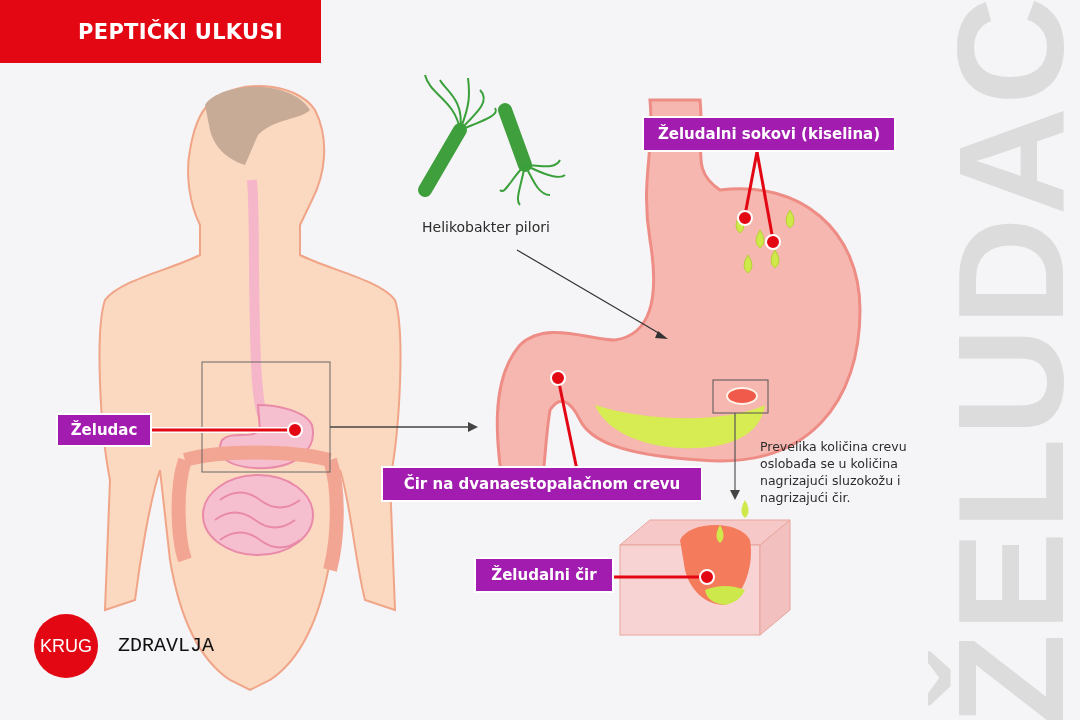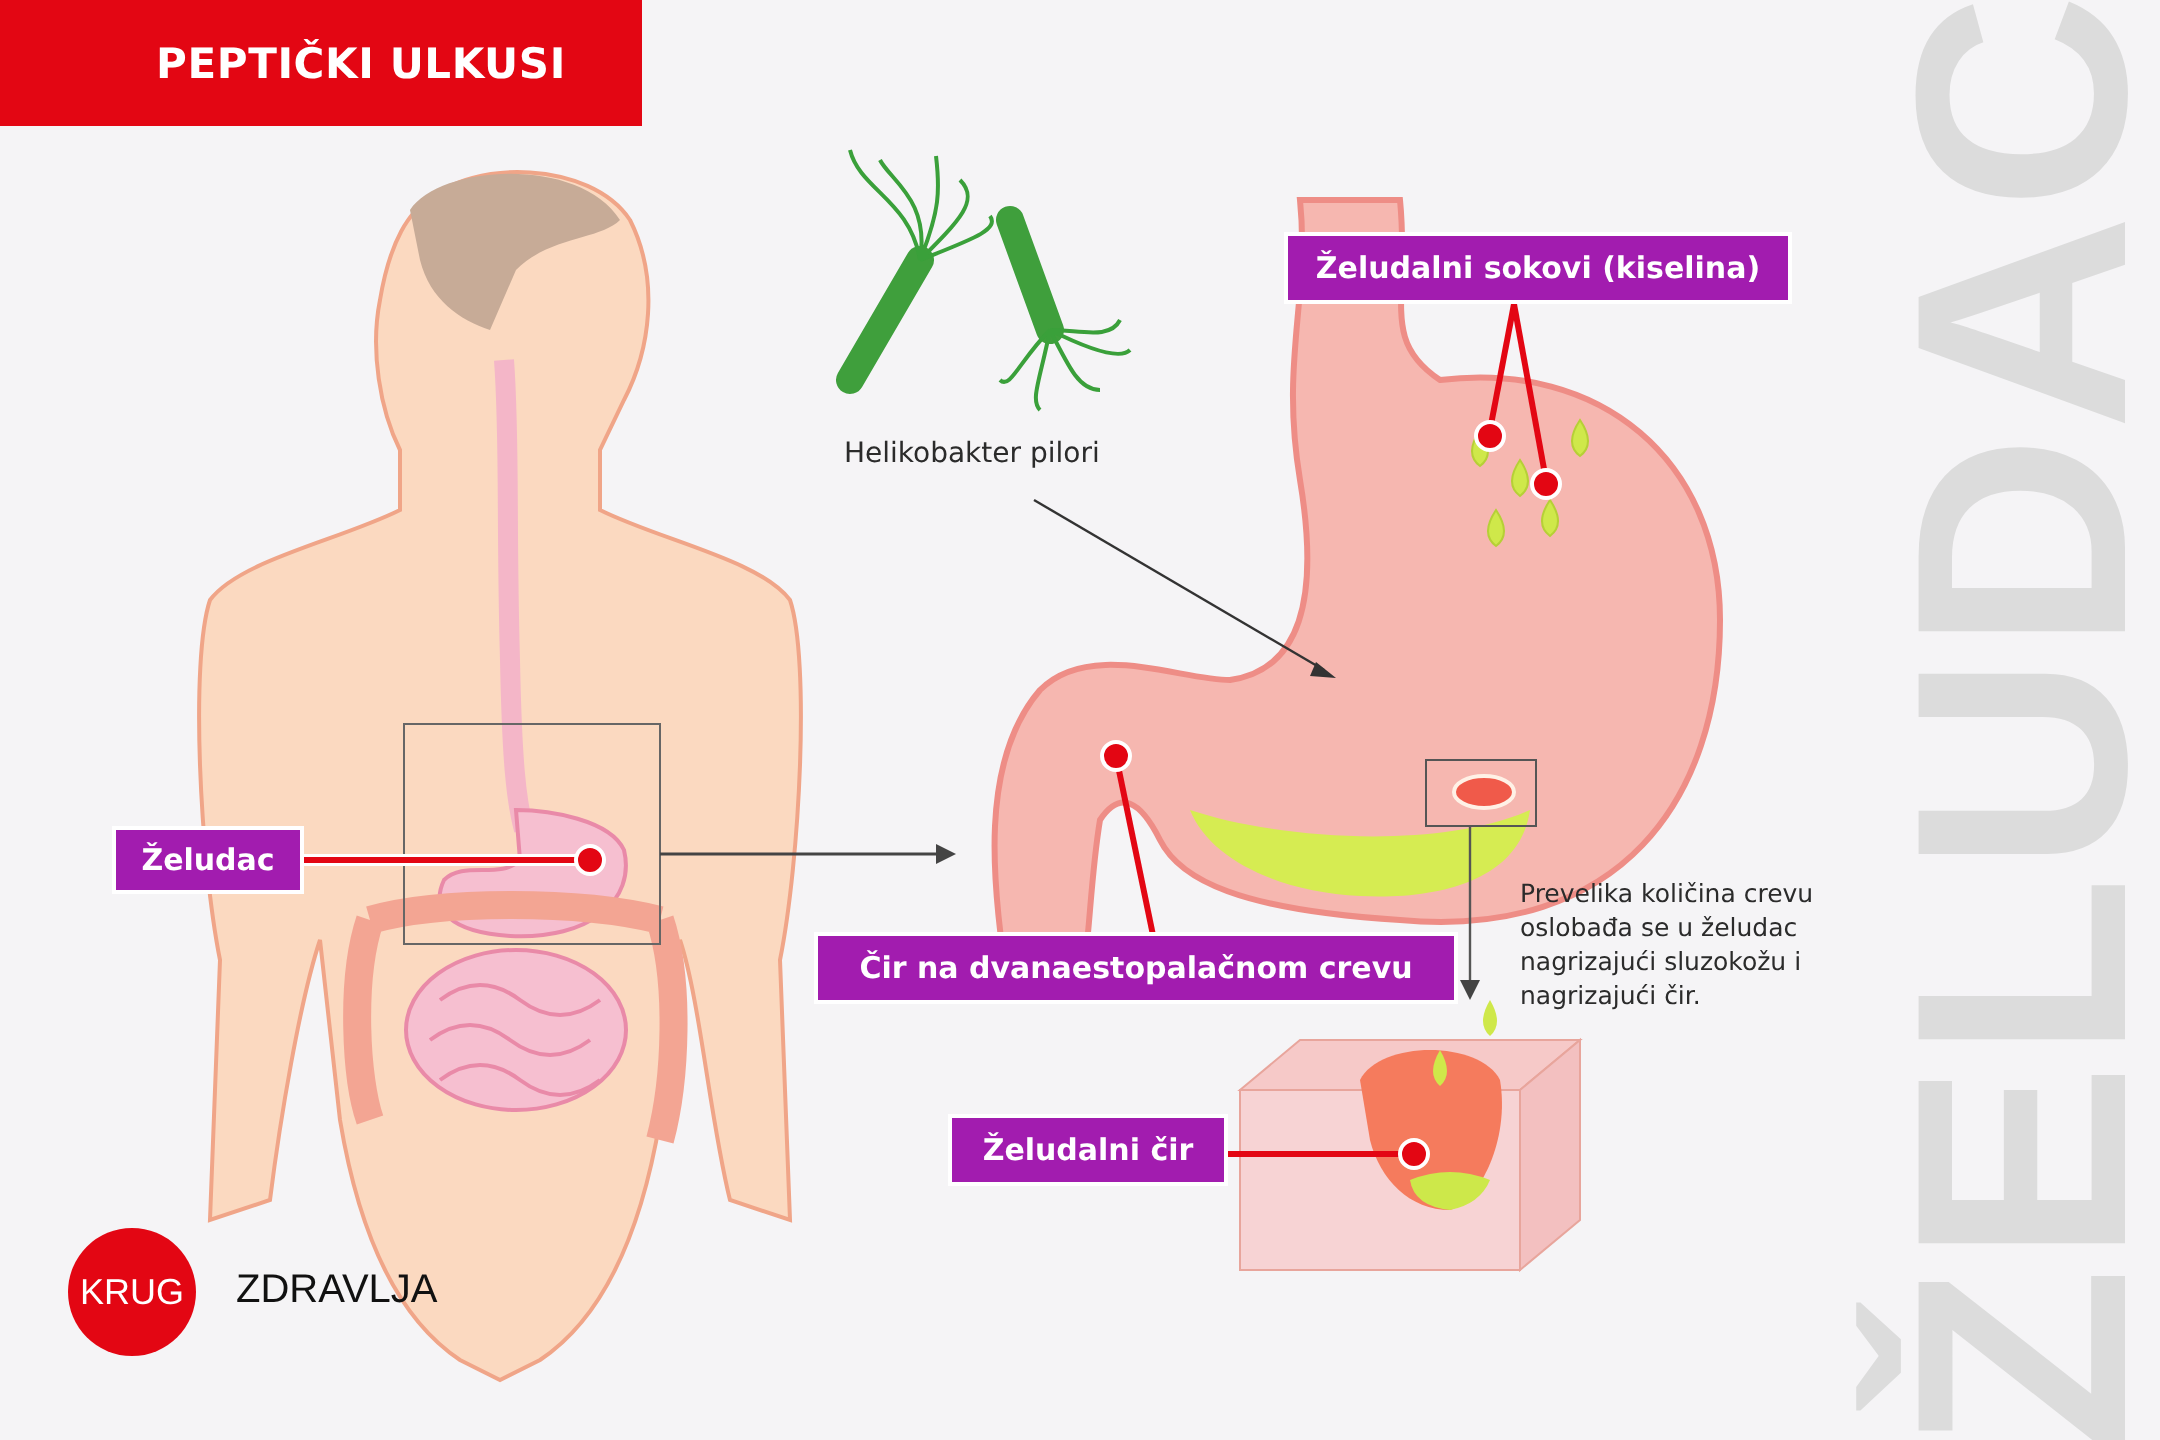--- a/index.html
+++ b/index.html
@@ -6,21 +6,21 @@
   body{width:1080px;height:720px;overflow:hidden;background:#f5f4f6;position:relative;font-family:"DejaVu Sans","Liberation Sans",sans-serif;}
   .abs{position:absolute;}
   .title-badge{left:0;top:0;width:281px;height:63px;background:#e30613;color:#fff;font-weight:bold;font-size:21px;display:flex;align-items:center;justify-content:center;letter-spacing:0.3px;padding-left:40px;}
   .vertical-word{right:-6px;top:0;width:150px;height:720px;}
   .vertical-word span{position:absolute;left:50%;top:50%;transform:translate(-50%,-50%) rotate(-90deg);font-family:"Liberation Sans",sans-serif;font-weight:bold;font-size:150px;color:#dcdcdc;letter-spacing:2px;white-space:nowrap;}
   .label{background:#a21caf;color:#fff;font-weight:bold;font-size:15px;display:flex;align-items:center;justify-content:center;white-space:nowrap;border:2px solid #fff;box-sizing:border-box;}
   .dark-text{color:#2b2b2b;font-size:14px;}
   .desc{color:#2b2b2b;font-size:12.5px;line-height:17px;}
   svg{position:absolute;left:0;top:0;}
   .logo-circle{left:34px;top:614px;width:64px;height:64px;border-radius:50%;background:#e30613;color:#fff;font-family:"Liberation Sans",sans-serif;font-size:18px;display:flex;align-items:center;justify-content:center;}
-  .logo-text{left:118px;top:634px;font-family:Liberation Sans, sans-serif;font-size:20px;color:#111;}
+  .logo-text{left:118px;top:634px;font-family:Liberation Mono, monospace;font-size:20px;color:#111;}
 </style>
 </head>
 <body>
 
 <div class="abs vertical-word">
     <span>ŽELUDAC</span>
   </div>
 
 <svg width="1080" height="720">
 
@@ -94,24 +94,24 @@
     <line x1="612" y1="577" x2="705" y2="577"></line>
     <circle cx="707" cy="577" r="7" stroke="#fff" stroke-width="2"></circle>
   </g>
 </svg>
 
 <div class="abs title-badge">PEPTIČKI ULKUSI</div>
 
 <div class="abs label" style="left:56px;top:413px;width:96px;height:34px;">Želudac</div>
 <div class="abs label" style="left:642px;top:116px;width:254px;height:36px;">Želudalni sokovi (kiselina)</div>
 <div class="abs dark-text" style="left:422px;top:219px;text-align:right;">Helikobakter pilori</div>
-<div class="abs label" style="left:407px;top:466px;width:322px;height:36px;">Čir na dvanaestopalačnom crevu</div>
+<div class="abs label" style="left:381px;top:466px;width:322px;height:36px;">Čir na dvanaestopalačnom crevu</div>
 <div class="abs label" style="left:474px;top:557px;width:140px;height:36px;">Želudalni čir</div>
 
 <div class="abs desc" style="left:760px;top:438px;">
   <div>Prevelika količina crevu</div>
-  <div>oslobađa se u želudac</div>
+  <div>oslobađa se u količina</div>
   <div>nagrizajući sluzokožu i</div>
   <div>nagrizajući čir.</div>
 </div>
 
 <div class="abs logo-circle">KRUG</div>
 <div class="abs logo-text">ZDRAVLJA</div>
 
 </body></html>

